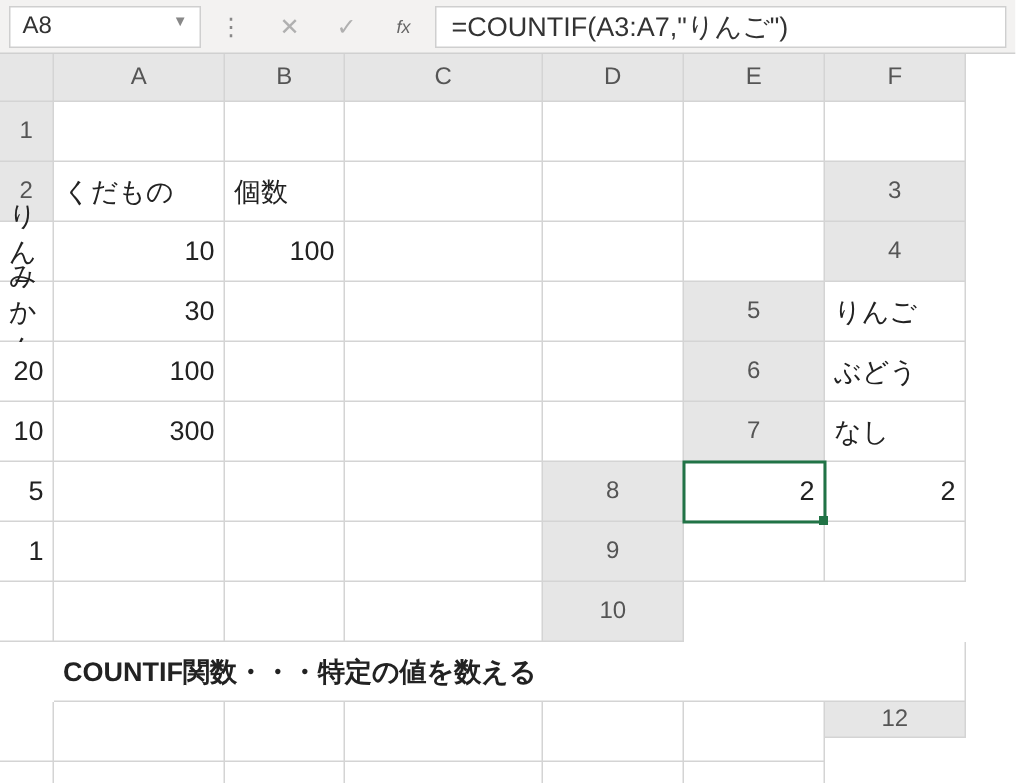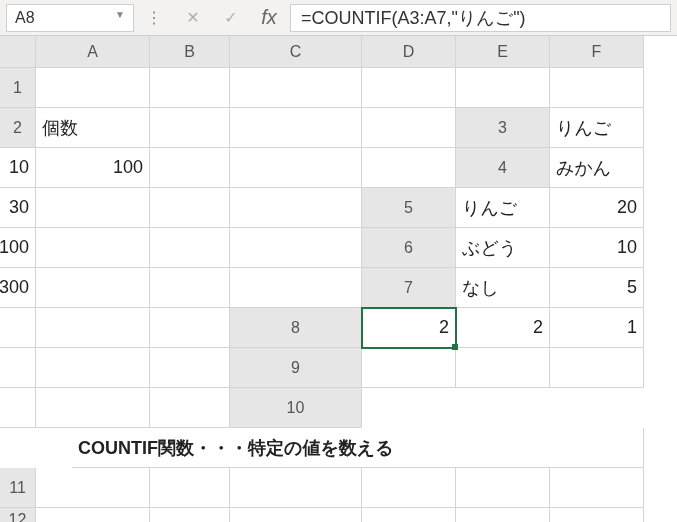--- a/index.html
+++ b/index.html
@@ -41,21 +41,21 @@
 .fx-btn {
   width: 26px;
   height: 26px;
   display: flex;
   align-items: center;
   justify-content: center;
   font-size: 16px;
   color: #b0b0b0;
 }
 .fx-btn.dots { color: #888; letter-spacing: 2px; }
-.fx-label { font-style: italic; color: #666; font-size: 20px; }
+.fx-label { font-style: italic; color: #666; font-size: 12px; }
 .formula-input {
   flex: 1;
   height: 28px;
   background: #fff;
   border: 1px solid #cfcfcf;
   padding: 0 10px;
   font-size: 18px;
   color: #333;
   display: flex;
   align-items: center;
@@ -82,21 +82,21 @@
   border-bottom: 1px solid #d4d4d4;
   height: 40px;
   padding: 0 6px;
   font-size: 18px;
   color: #222;
   display: flex;
   align-items: center;
   background: #fff;
 }
 .cell.num { justify-content: flex-end; }
-.cell.bold { font-weight: 700; margin-left: 36px; }
+.cell.bold { font-weight: 700; }
 .active {
   outline: 2px solid #217346;
   outline-offset: -1px;
   position: relative;
   z-index: 2;
 }
 .active::after {
   content:"";
   position:absolute;
   right:-3px; bottom:-3px;
@@ -133,20 +133,21 @@
     <div class="col-h">E</div>
     <div class="col-h">F</div>
     <div class="row-h">1</div>
     <div class="cell"></div>
     <div class="cell"></div>
     <div class="cell"></div>
     <div class="cell"></div>
     <div class="cell"></div>
     <div class="cell"></div>
     <div class="row-h">2</div>
+    <div class="cell">くだもの</div>
     <div class="cell">個数</div>
     <div class="cell"></div>
     <div class="cell"></div>
     <div class="cell"></div>
     <div class="row-h">3</div>
     <div class="cell">りんご</div>
     <div class="cell num">10</div>
     <div class="cell num">100</div>
     <div class="cell"></div>
     <div class="cell"></div>
@@ -186,21 +187,20 @@
     <div class="cell"></div>
     <div class="row-h">9</div>
     <div class="cell"></div>
     <div class="cell"></div>
     <div class="cell"></div>
     <div class="cell"></div>
     <div class="cell"></div>
     <div class="cell"></div>
     <div class="row-h">10</div>
     <div class="cell bold merged">COUNTIF関数・・・特定の値を数える</div>
-    <div class="row-h">11</div>
     <div class="cell"></div>
     <div class="cell"></div>
     <div class="cell"></div>
     <div class="cell"></div>
     <div class="cell"></div>
     <div class="cell"></div>
     <div class="row-h" style="height: 24px;">12</div>
     <div class="cell" style="height: 24px;"></div>
     <div class="cell" style="height: 24px;"></div>
     <div class="cell" style="height: 24px;"></div>

